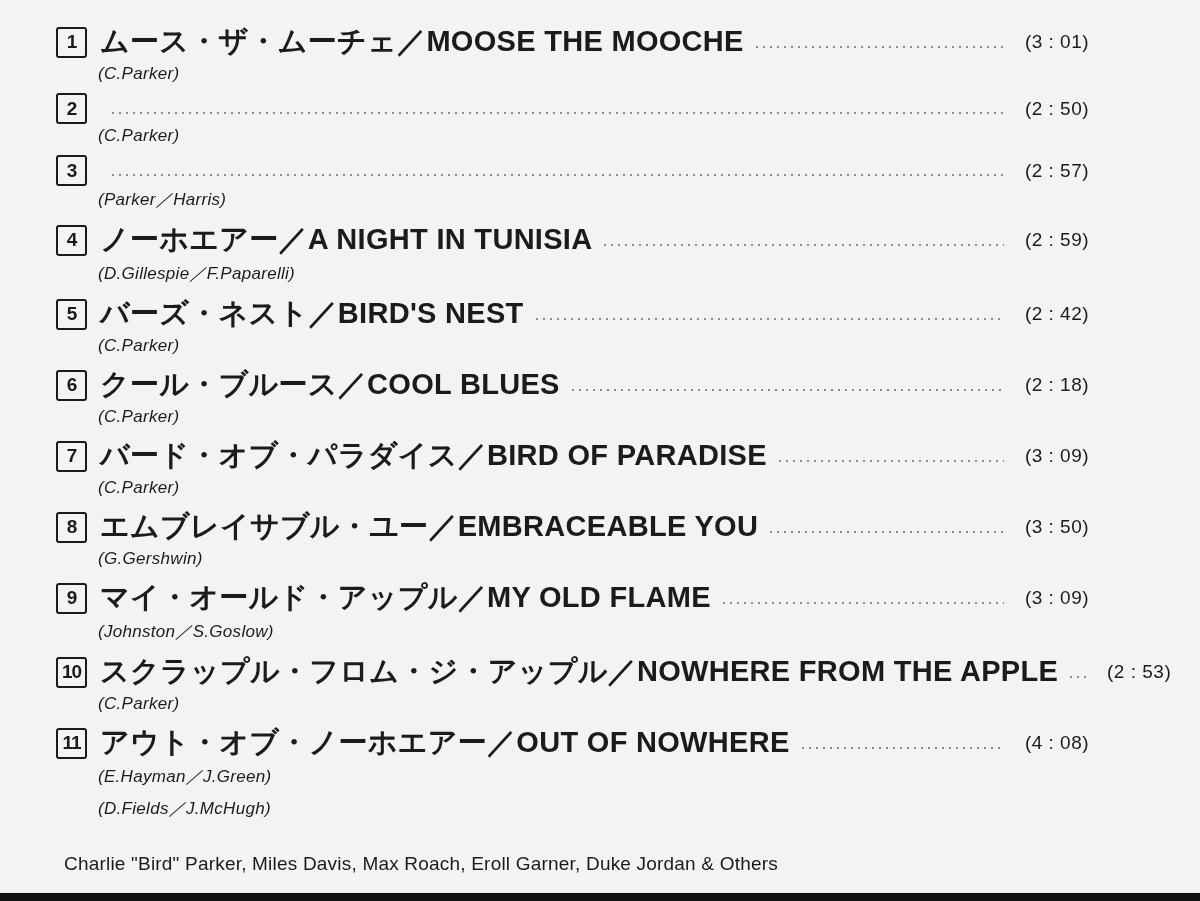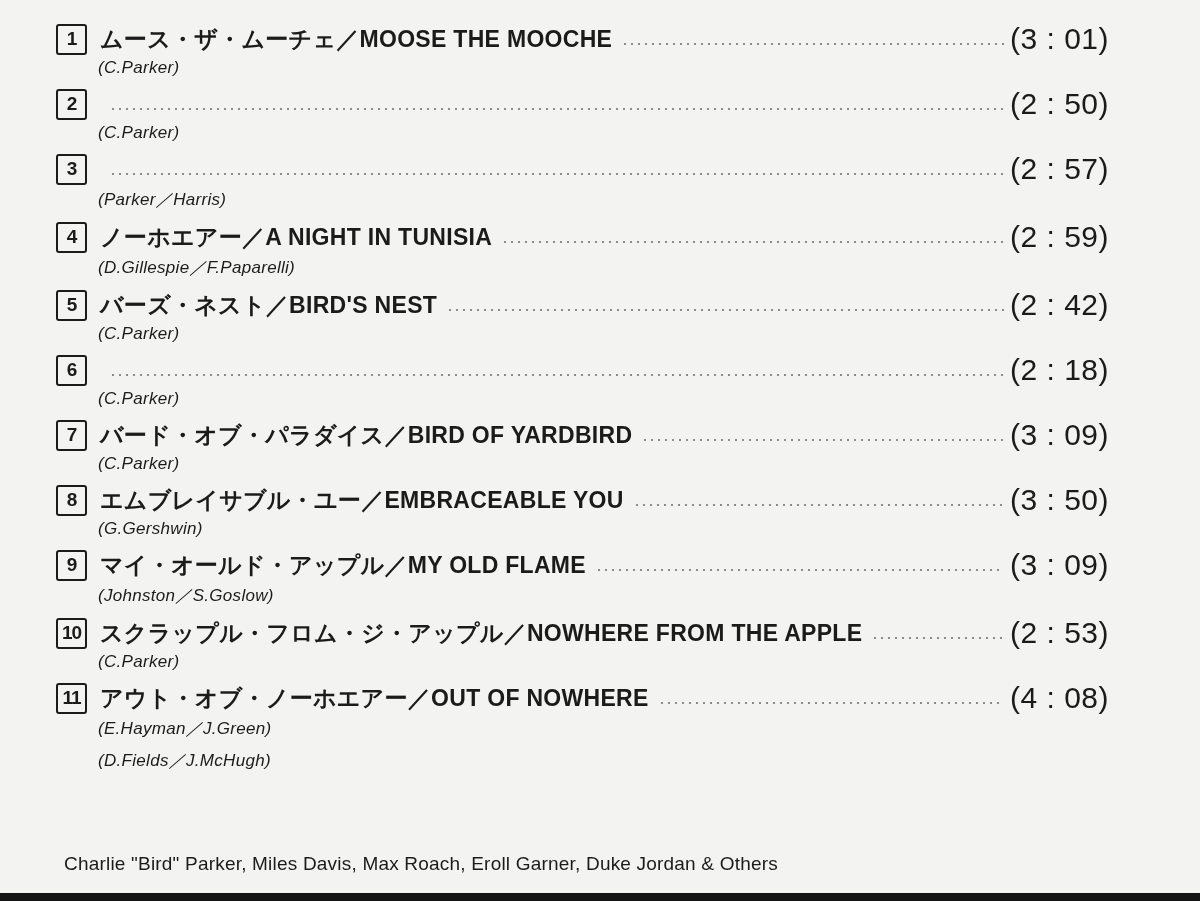--- a/index.html
+++ b/index.html
@@ -17,39 +17,39 @@
   .num {
     flex:0 0 auto;
     width:27px; height:27px;
     border:2.5px solid #1b1b1b; border-radius:3px;
     display:flex; align-items:center; justify-content:center;
     font-size:19px; font-weight:bold;
     margin-right:13px;
     letter-spacing:-1px;
   }
   .title {
-    font-size:23px; font-weight:bold;
+    font-size:29px; font-weight:bold;
     letter-spacing:0.3px;
     white-space:nowrap;
   }
   .leader {
     flex:1 1 auto;
     min-width:16px;
     height:3px;
     margin:10px 6px 0 12px;
     background-image:repeating-linear-gradient(90deg,#8d8d8d 0px,#8d8d8d 2.4px,rgba(0,0,0,0) 2.4px,rgba(0,0,0,0) 7px);
     background-repeat:no-repeat;
     background-size:100% 2.4px;
     background-position:left center;
   }
   .time {
     flex:0 0 auto;
     width:94px;
     text-align:center;
-    font-size:30px;
+    font-size:19px;
     white-space:nowrap;
     letter-spacing:0.5px;
   }
   .composer {
     margin:2px 0 0 42px;
     font-size:17px;
     letter-spacing:0.3px;
     font-style:italic;
   }
   .credits {
@@ -114,30 +114,31 @@
       <span class="title">バーズ・ネスト／BIRD'S NEST</span>
       <span class="leader"></span>
       <span class="time">(2 : 42)</span>
     </div>
     <div class="composer">(C.Parker)</div>
   </div>
 
   <div class="track">
     <div class="line1">
       <span class="num">6</span>
+      <span class="title">クール・ブルース／COOL BLUES</span>
       <span class="leader"></span>
       <span class="time">(2 : 18)</span>
     </div>
     <div class="composer">(C.Parker)</div>
   </div>
 
   <div class="track">
     <div class="line1">
       <span class="num">7</span>
-      <span class="title">バード・オブ・パラダイス／BIRD OF YARDBIRD</span>
+      <span class="title">バード・オブ・パラダイス／BIRD OF PARADISE</span>
       <span class="leader"></span>
       <span class="time">(3 : 09)</span>
     </div>
     <div class="composer">(C.Parker)</div>
   </div>
 
   <div class="track">
     <div class="line1">
       <span class="num">8</span>
       <span class="title">エムブレイサブル・ユー／EMBRACEABLE YOU</span>

